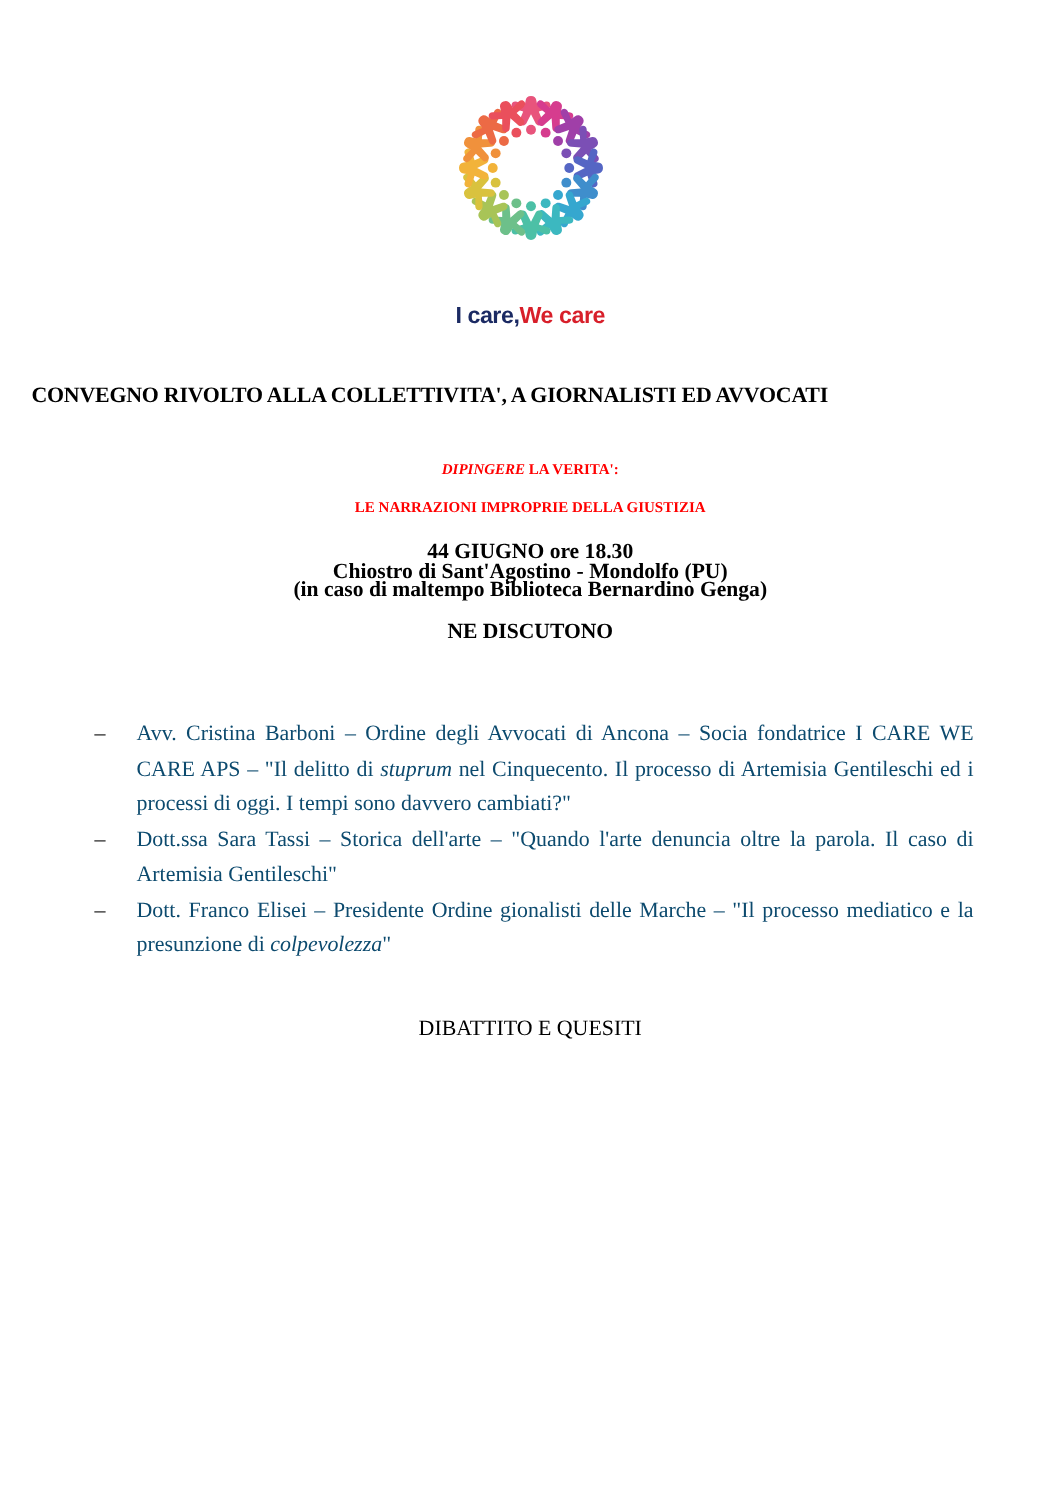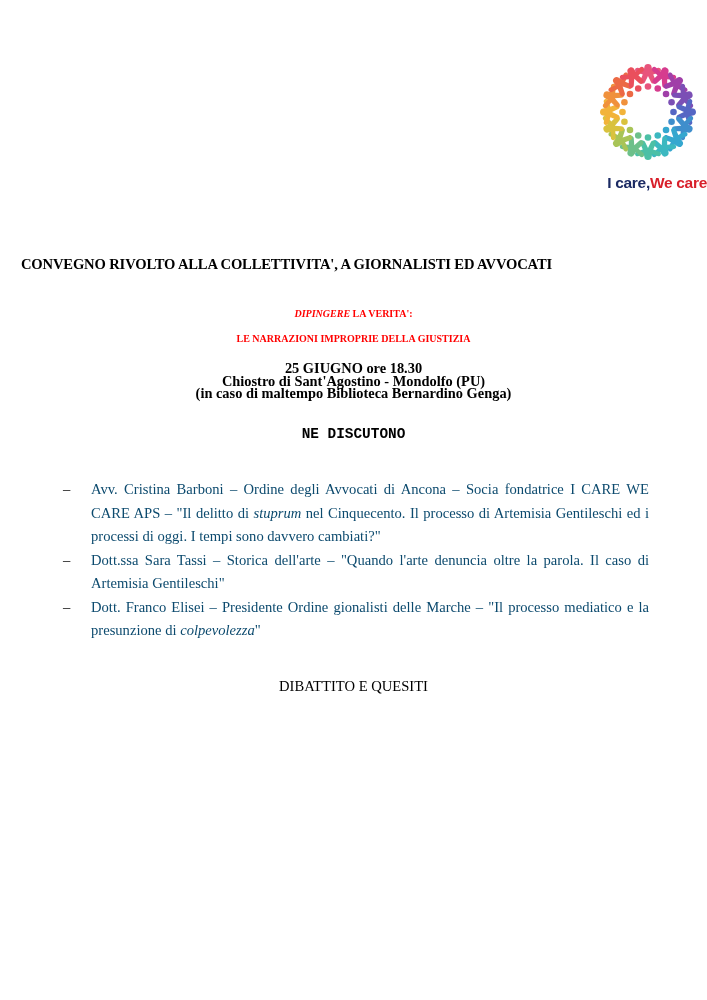--- a/index.html
+++ b/index.html
@@ -23,21 +23,22 @@
   }
 
   
   .logo-block {
     position: absolute;
     top: 56px;
     left: 0;
     width: 707px;
     display: flex;
     flex-direction: column;
-    align-items: flex-end;
+    align-items: center;
+    gap: 28px;
   }
   .logo-ring {
     position: relative;
     width: 118px;
     height: 112px;
   }
   .logo-ring svg { display: block; width: 118px; height: 112px; }
 
   .logo-tagline {
     margin-top: 6px;
@@ -81,21 +82,21 @@
     left: 0;
     width: 707px;
     text-align: center;
     font-weight: bold;
     font-size: 14.4px;
     color: #000;
   }
   .blk-line.d1 { top: 360px; }
   .blk-line.d2 { top: 373px; }
   .blk-line.d3 { top: 385px; }
-  .blk-line.d4 { top: 426px; font-family: Liberation Mono, monospace; }
+  .blk-line.d4 { top: 413px; }
 
   
   .speakers {
     position: absolute;
     top: 478px;
     left: 63px;
     width: 586px;
   }
   .sp-item {
     display: flex;
@@ -208,21 +209,21 @@
     </div>
   </div>
 
   <div class="h-convegno">CONVEGNO RIVOLTO ALLA COLLETTIVITA', A GIORNALISTI ED AVVOCATI</div>
 
   <div class="red-title l1">
     <span class="ital">DIPINGERE</span><span> </span><span>LA VERITA':</span>
   </div>
   <div class="red-title l2">LE NARRAZIONI IMPROPRIE DELLA GIUSTIZIA</div>
 
-  <div class="blk-line d1">25 GIUGNO ore 18.30</div>
+  <div class="blk-line d1">44 GIUGNO ore 18.30</div>
   <div class="blk-line d2">Chiostro di Sant'Agostino - Mondolfo (PU)</div>
   <div class="blk-line d3">(in caso di maltempo Biblioteca Bernardino Genga)</div>
   <div class="blk-line d4">NE DISCUTONO</div>
 
   <div class="speakers">
 
     <div class="sp-item">
       <div class="sp-dash">–</div>
       <div class="sp-text">
         <span>Avv. Cristina Barboni – Ordine degli Avvocati di Ancona – Socia fondatrice I CARE WE CARE APS – "Il delitto di </span><span class="ital">stuprum</span><span> nel Cinquecento. Il processo di Artemisia Gentileschi ed i processi di oggi. I tempi sono davvero cambiati?"</span>

